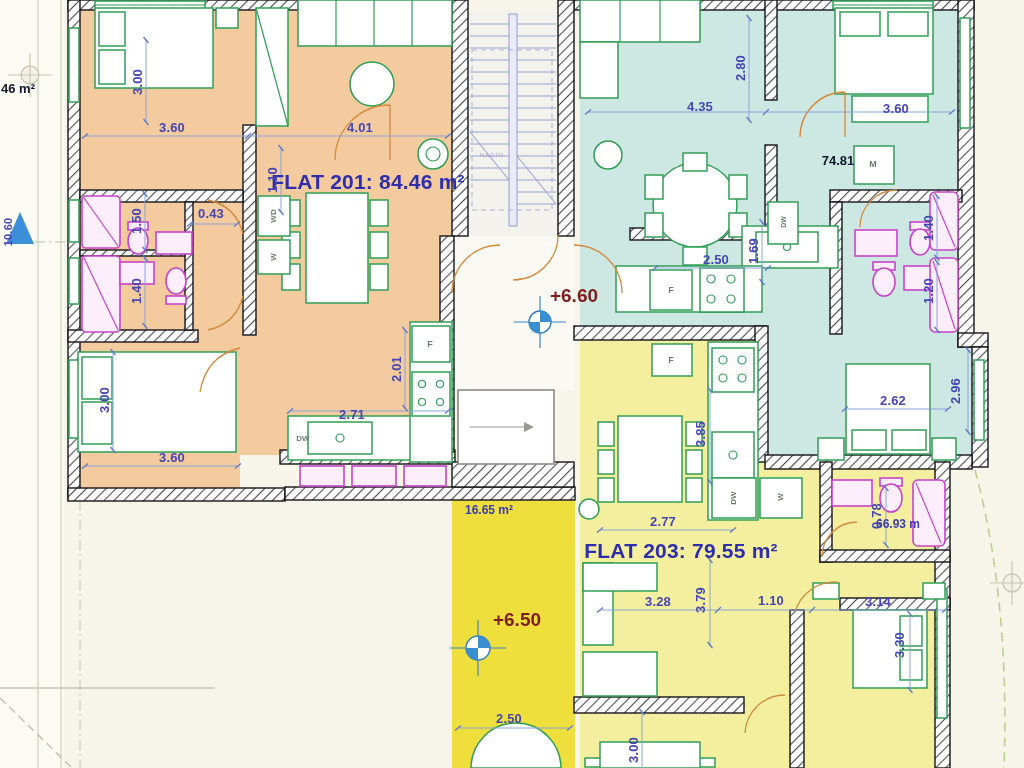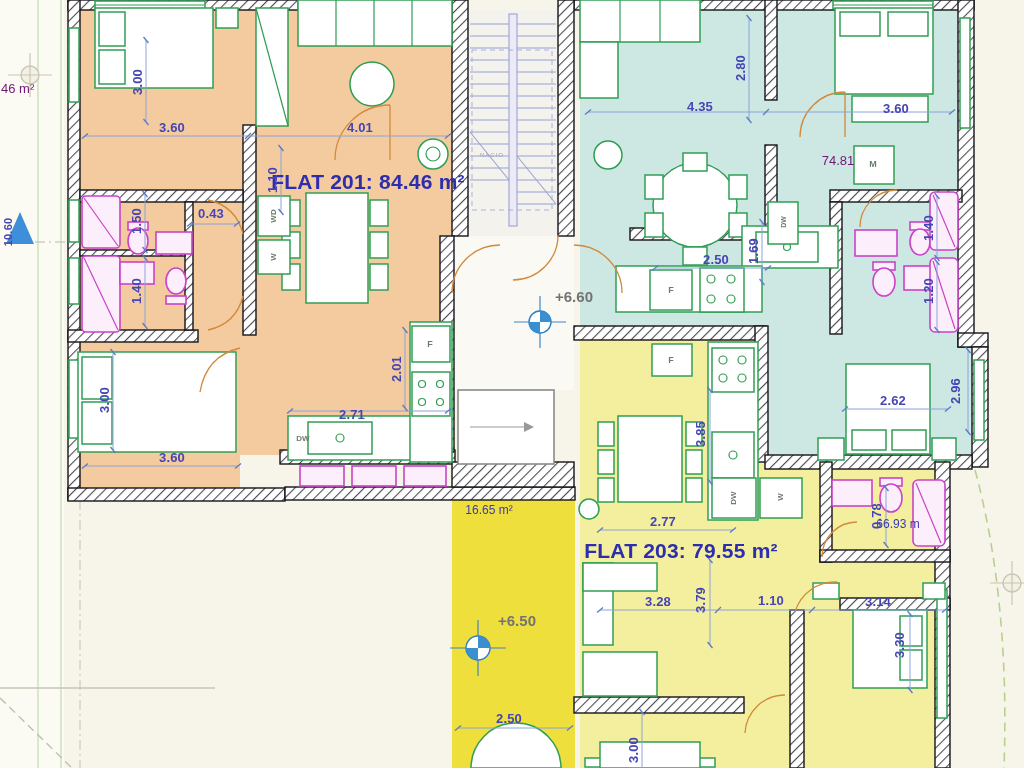--- a/index.html
+++ b/index.html
@@ -15,23 +15,23 @@
   .magln{fill:none;stroke:#c943c9;stroke-width:1.2;}
   .dl{stroke:#8aa4d9;stroke-width:1;fill:none;}
   .door{fill:none;stroke:#d2893c;stroke-width:1.3;}
   .stair{stroke:#9aa2d6;stroke-width:1.1;fill:none;}
   .site{fill:none;}
   
   .lbl{position:absolute;transform:translate(-50%,-50%);white-space:nowrap;pointer-events:none;}
   .lblv{transform:translate(-50%,-50%) rotate(-90deg);}
   .dim{font-weight:bold;font-size:13px;color:#4545b4;letter-spacing:.2px;}
   .flatlbl{font-weight:bold;font-size:21px;color:#2d2dad;letter-spacing:.2px;}
-  .note{font-weight:normal;font-size:13px;color:#701a75;}
-  .noteS{font-weight:normal;font-size:12px;color:#3a3ab2;}
-  .level{font-weight:bold;font-size:15px;color:#737373;}
+  .note{font-weight:bold;font-size:13px;color:#0f172a;}
+  .noteS{font-weight:bold;font-size:12px;color:#3a3ab2;}
+  .level{font-weight:bold;font-size:19px;color:#7f1d1d;}
   .app{font-weight:bold;font-size:8px;color:#6d7d6d;}
   .tiny{font-size:6px;color:#9f9fc6;letter-spacing:1px;}
   .leftcut{transform:translate(0,-50%);}
 </style>
 </head>
 <body>
 
 <div class="stage">
 
 <svg width="1024" height="768" viewBox="0 0 1024 768">

